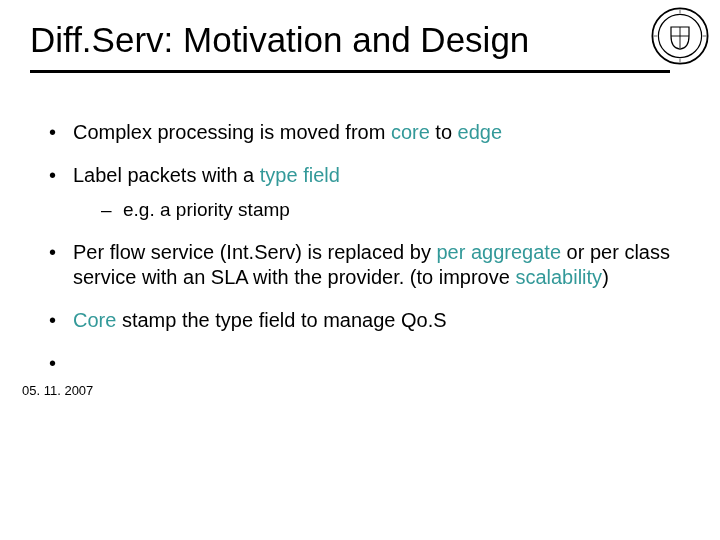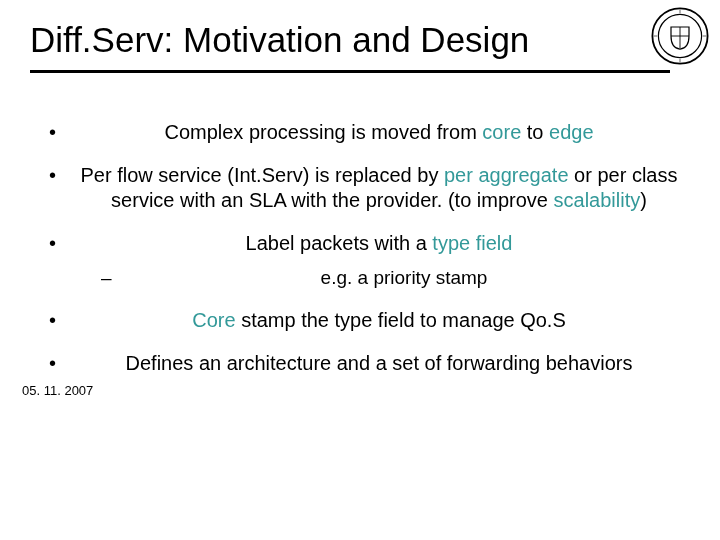--- a/index.html
+++ b/index.html
@@ -52,21 +52,20 @@
     left: 45px;
     top: 120px;
     width: 640px;
     font-size: 20px;
     line-height: 1.25;
   }
   ul.top {
     list-style: none;
     padding: 0;
     margin: 0;
-    text-align: center;
   }
   ul.top > li {
     position: relative;
     padding-left: 28px;
     margin-bottom: 18px;
   }
   ul.top > li::before {
     content: "•";
     position: absolute;
     left: 4px;
@@ -129,36 +128,35 @@
   </div>
 
   <div class="body">
     <ul class="top">
 
       <li>
         <span>Complex processing is moved from </span><span class="hl">core</span><span> to </span><span class="hl">edge</span>
       </li>
 
       <li>
-        <span>Per flow service (Int.Serv) is replaced by </span><span class="hl">per aggregate</span><span> or per class service with an SLA with the provider. (to improve </span><span class="hl">scalability</span><span>)</span>
-      </li>
-
-      <li>
         <span>Label packets with a </span><span class="hl">type field</span>
         <ul class="sub">
           <li>e.g. a priority stamp</li>
         </ul>
       </li>
 
       <li>
+        <span>Per flow service (Int.Serv) is replaced by </span><span class="hl">per aggregate</span><span> or per class service with an SLA with the provider. (to improve </span><span class="hl">scalability</span><span>)</span>
+      </li>
+
+      <li>
         <span class="hl">Core</span><span> stamp the type field to manage Qo.S</span>
       </li>
 
       <li>
-        <span>Defines an architecture and a set of forwarding behaviors</span>
       </li>
 
     </ul>
   </div>
 
   <div class="footer-date">05. 11. 2007</div>
 
 </div>
 
 </body></html>

